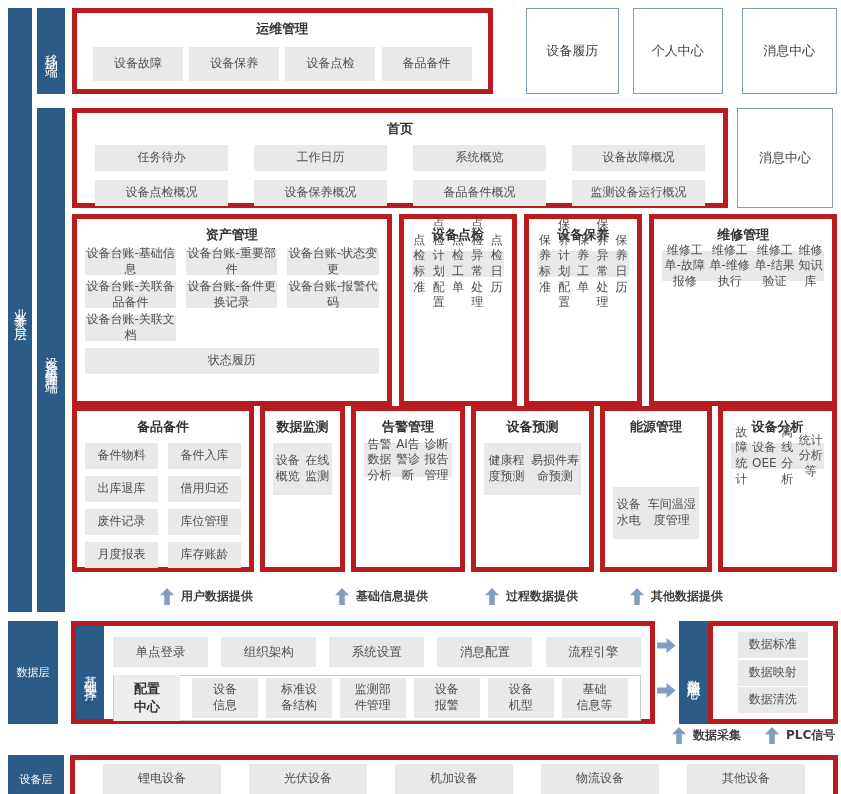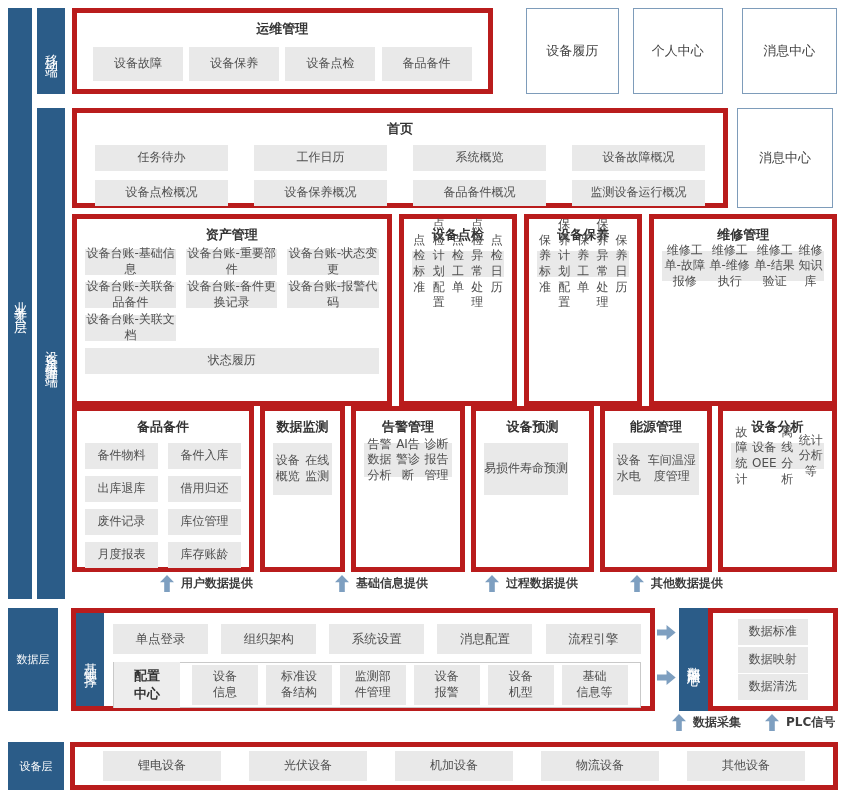--- a/index.html
+++ b/index.html
@@ -75,24 +75,24 @@
   .repair-box { width: 188px; }
   .repair-box .item { height: 30px; }
 
   .spare-row { display: flex; gap: 6px; height: 166px; }
   .spare-box { width: 182px; }
   .spare-grid { display: grid; grid-template-columns: 1fr 1fr; gap: 7px 10px; padding: 2px 8px 0; }
   .spare-grid .item { height: 26px; }
   .monitor-box { width: 85px; }  .monitor-box .item { height: 52px; }
   .alarm-box { width: 114px; }   .alarm-box .item { height: 34px; }
   .predict-box { width: 123px; } .predict-box .item { height: 52px; }
-  .energy-box { width: 112px; }  .energy-box .item { height: 52px; }
+  .energy-box { width: 112px; gap: 44px; }  .energy-box .item { height: 52px; }
   .analysis-box { width: 119px; }.analysis-box .item { height: 26px; }
 
-  .flow-row { position: relative; height: 24px; margin-top: 3px; }
+  .flow-row { position: relative; height: 24px; margin-top: 16px; }
   .flow-group { position: absolute; top: 0; display: flex; align-items: center; gap: 7px; }
   .flow-label { font-size: 12px; font-weight: bold; color: #3d3d3d; }
   .arrow-up { width: 14px; height: 17px; background: #7e9fc0;
     clip-path: polygon(50% 0, 100% 42%, 70% 42%, 70% 100%, 30% 100%, 30% 42%, 0 42%); }
   .arrow-right { width: 19px; height: 15px; background: #7e9fc0;
     clip-path: polygon(0 30%, 52% 30%, 52% 0, 100% 50%, 52% 100%, 52% 70%, 0 70%); }
 
   
   .data-row { display: flex; margin-top: 9px; height: 103px; }
   .data-label { width: 50px; margin-right: 13px; }
@@ -242,20 +242,21 @@
               <div class="col-items">
                 <div class="item">告警数据分析</div>
                 <div class="item">AI告警诊断</div>
                 <div class="item">诊断报告管理</div>
               </div>
             </div>
 
             <div class="sec col-box predict-box">
               <div class="sec-title">设备预测</div>
               <div class="col-items">
+                <div class="item">健康程度预测</div>
                 <div class="item">易损件寿命预测</div>
               </div>
             </div>
 
             <div class="sec col-box energy-box">
               <div class="sec-title">能源管理</div>
               <div class="col-items">
                 <div class="item">设备水电</div>
                 <div class="item">车间温湿度管理</div>
               </div>

